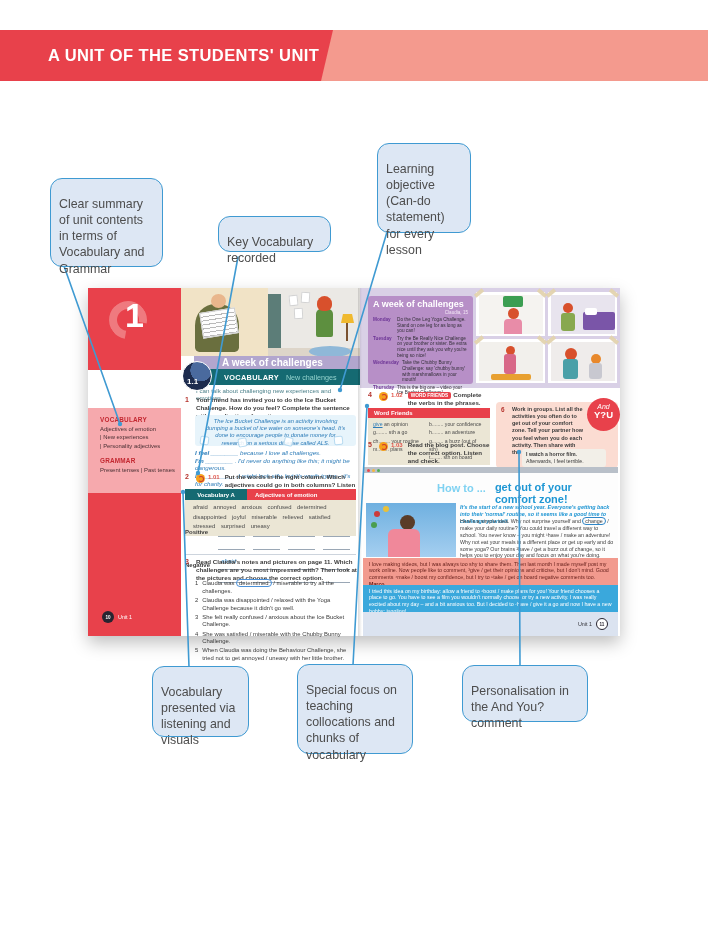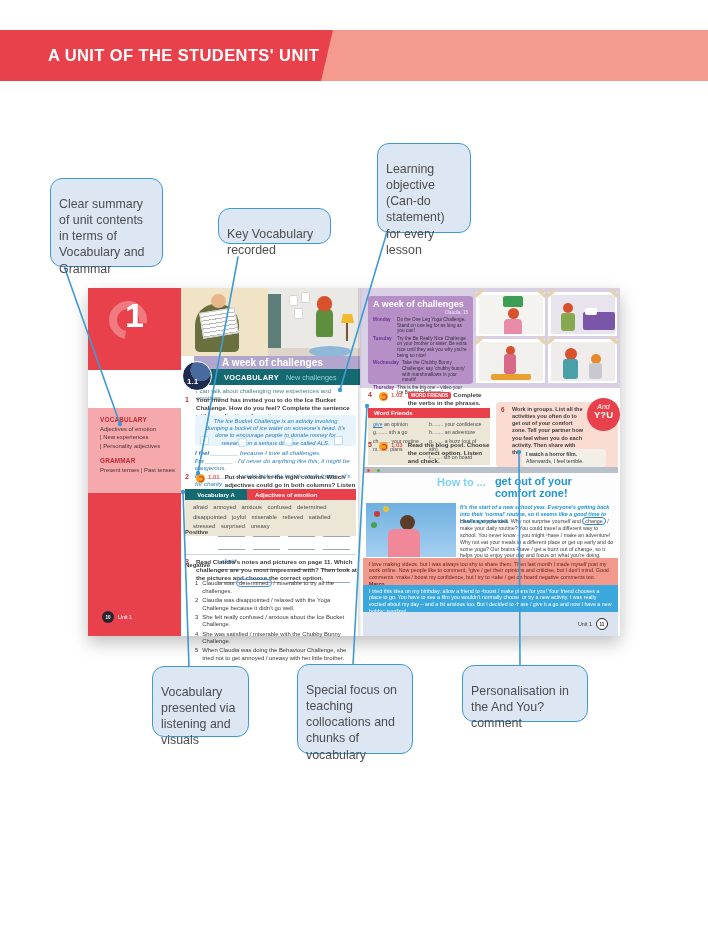--- a/index.html
+++ b/index.html
@@ -10,21 +10,21 @@
   .banner-bg{position:absolute;left:0;top:30px;width:708px;height:51px;background:#f49a8e}
   .banner-red{position:absolute;left:0;top:30px;width:340px;height:51px;background:#e8414b;
               clip-path:polygon(0 0,333px 0,321px 100%,0 100%)}
   .banner-title{position:absolute;left:48px;top:30px;height:51px;line-height:51px;
                 color:#fff;font-weight:bold;font-size:16.5px;letter-spacing:.4px}
 
   
   .co{position:absolute;background:#dde7f4;border:1.6px solid #3f9ad2;border-radius:12px;
       color:#4d4d4d;font-size:12.4px;line-height:1.3;padding:17px 8px;box-sizing:border-box;z-index:5}
   .co1{left:50px;top:178px;width:113px;height:89px}
-  .co2{left:218px;top:208px;width:113px;height:30px}
+  .co2{left:218px;top:216px;width:113px;height:30px}
   .co3{left:377px;top:143px;width:94px;height:90px}
   .co4{left:152px;top:666px;width:97px;height:71px}
   .co5{left:297px;top:664px;width:116px;height:90px}
   .co6{left:462px;top:665px;width:126px;height:57px}
   svg.lines{position:absolute;left:0;top:0;z-index:4}
 
   
   .spread{position:absolute;left:88px;top:288px;width:532px;height:348px;background:#fff;
           box-shadow:0 7px 16px rgba(0,0,0,.25);z-index:2}
   .spread *{box-sizing:border-box}
@@ -159,21 +159,21 @@
   .ay-badge .a2{font-weight:bold;font-size:9.5px;line-height:1;display:block}
   .ay-text{display:flex;gap:3px;font-size:5.5px;font-weight:bold;color:#3b3b3b;line-height:1.3}
   .bubble{position:absolute;left:26px;top:47px;width:84px;background:#f2efe8;border-radius:3px;
           padding:2px 4px;font-size:5.2px;color:#3b3b3b;line-height:1.3}
 
   
   .winbar{position:absolute;left:275px;top:179px;width:255px;height:6px;background:#b9c0c9;
           display:flex;align-items:center;gap:2px;padding-left:4px}
   .dot{width:3px;height:3px;border-radius:50%}
   .blog-bg{position:absolute;left:275px;top:185px;width:255px;height:139px;background:#fdfdfd}
-  .howto{position:absolute;left:349px;top:188px;display:flex;gap:9px;align-items:flex-start}
+  .howto{position:absolute;left:349px;top:194px;display:flex;gap:9px;align-items:flex-start}
   .howto .l{color:#7fd2f2;font-weight:bold;font-size:11px;white-space:nowrap}
   .howto .s{color:#1f97d4;font-weight:bold;font-size:11px;line-height:1.05;width:112px}
   .photo{position:absolute;left:278px;top:215px;width:90px;height:54px;
          background:linear-gradient(180deg,#6fb0e0,#a5cff0);overflow:hidden}
   .intro{position:absolute;left:372px;top:216px;width:156px;color:#2196d3;font-weight:bold;
          font-style:italic;font-size:5.4px;line-height:1.3}
   .bbody{position:absolute;left:372px;top:230px;width:156px;color:#3f3f3f;font-size:5.3px;line-height:1.3}
   .bbody .circ{border-color:#2e86c8}
   .cmt1{position:absolute;left:275px;top:270px;width:255px;height:27px;background:#f29a8e;
         color:#6b241f;font-size:5.3px;line-height:1.28;padding:2.5px 6px}

